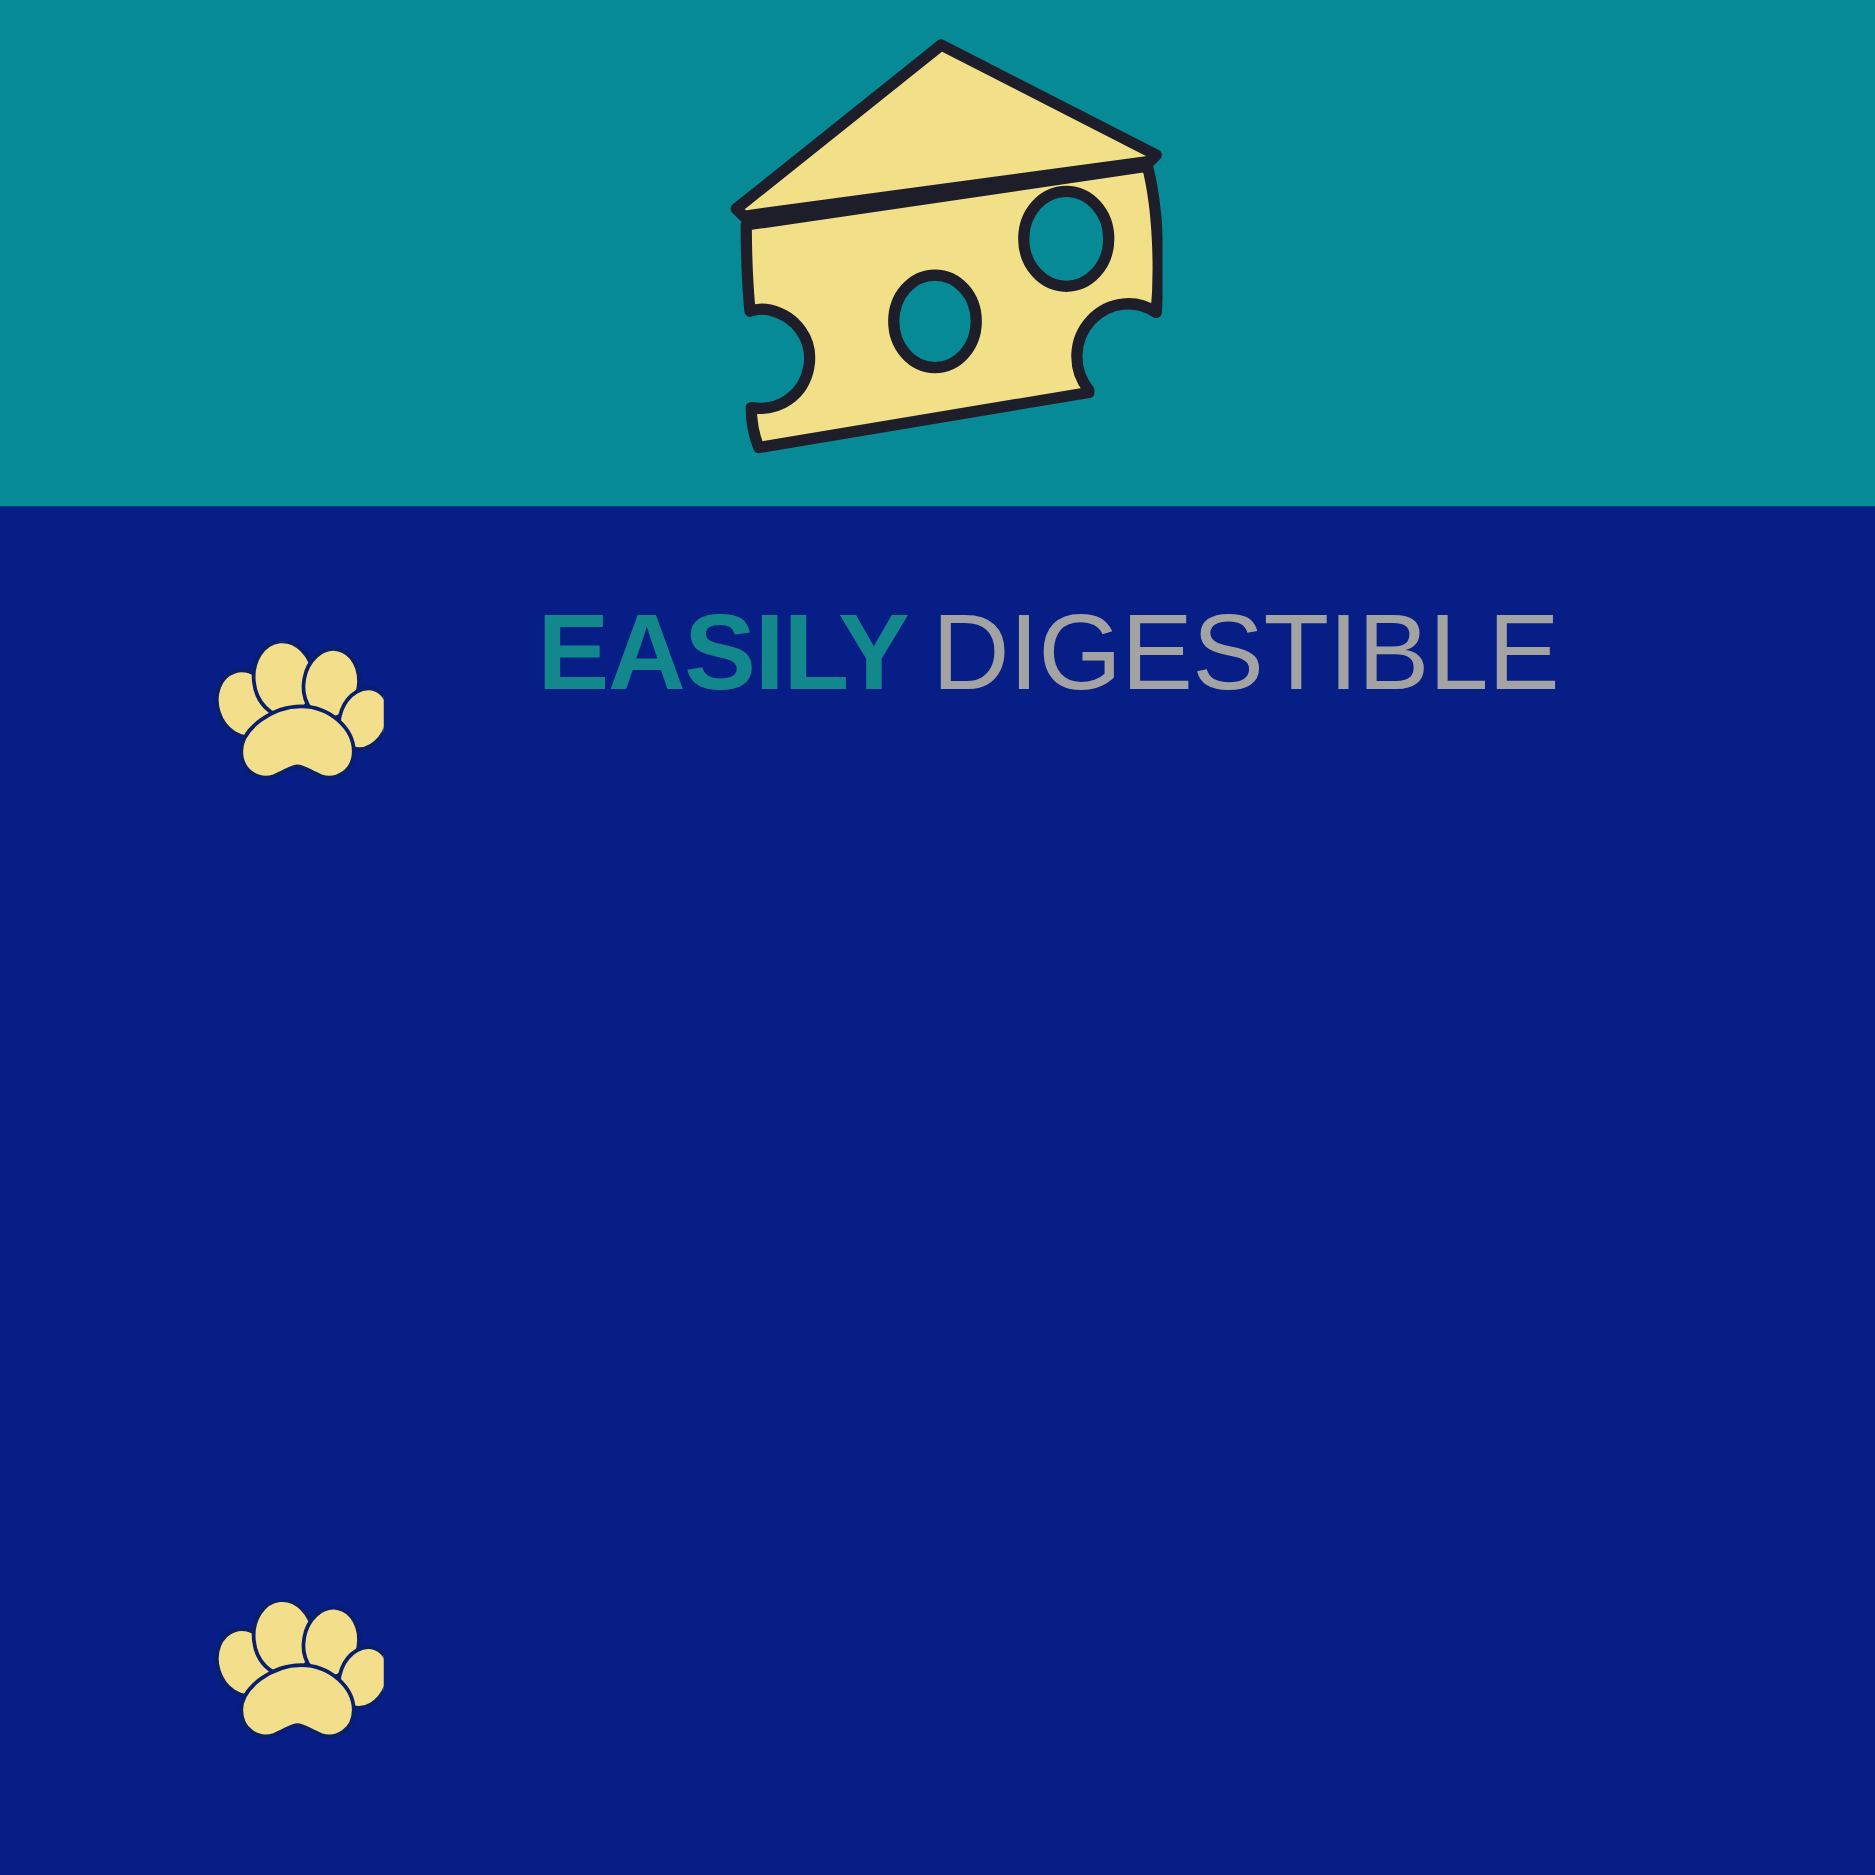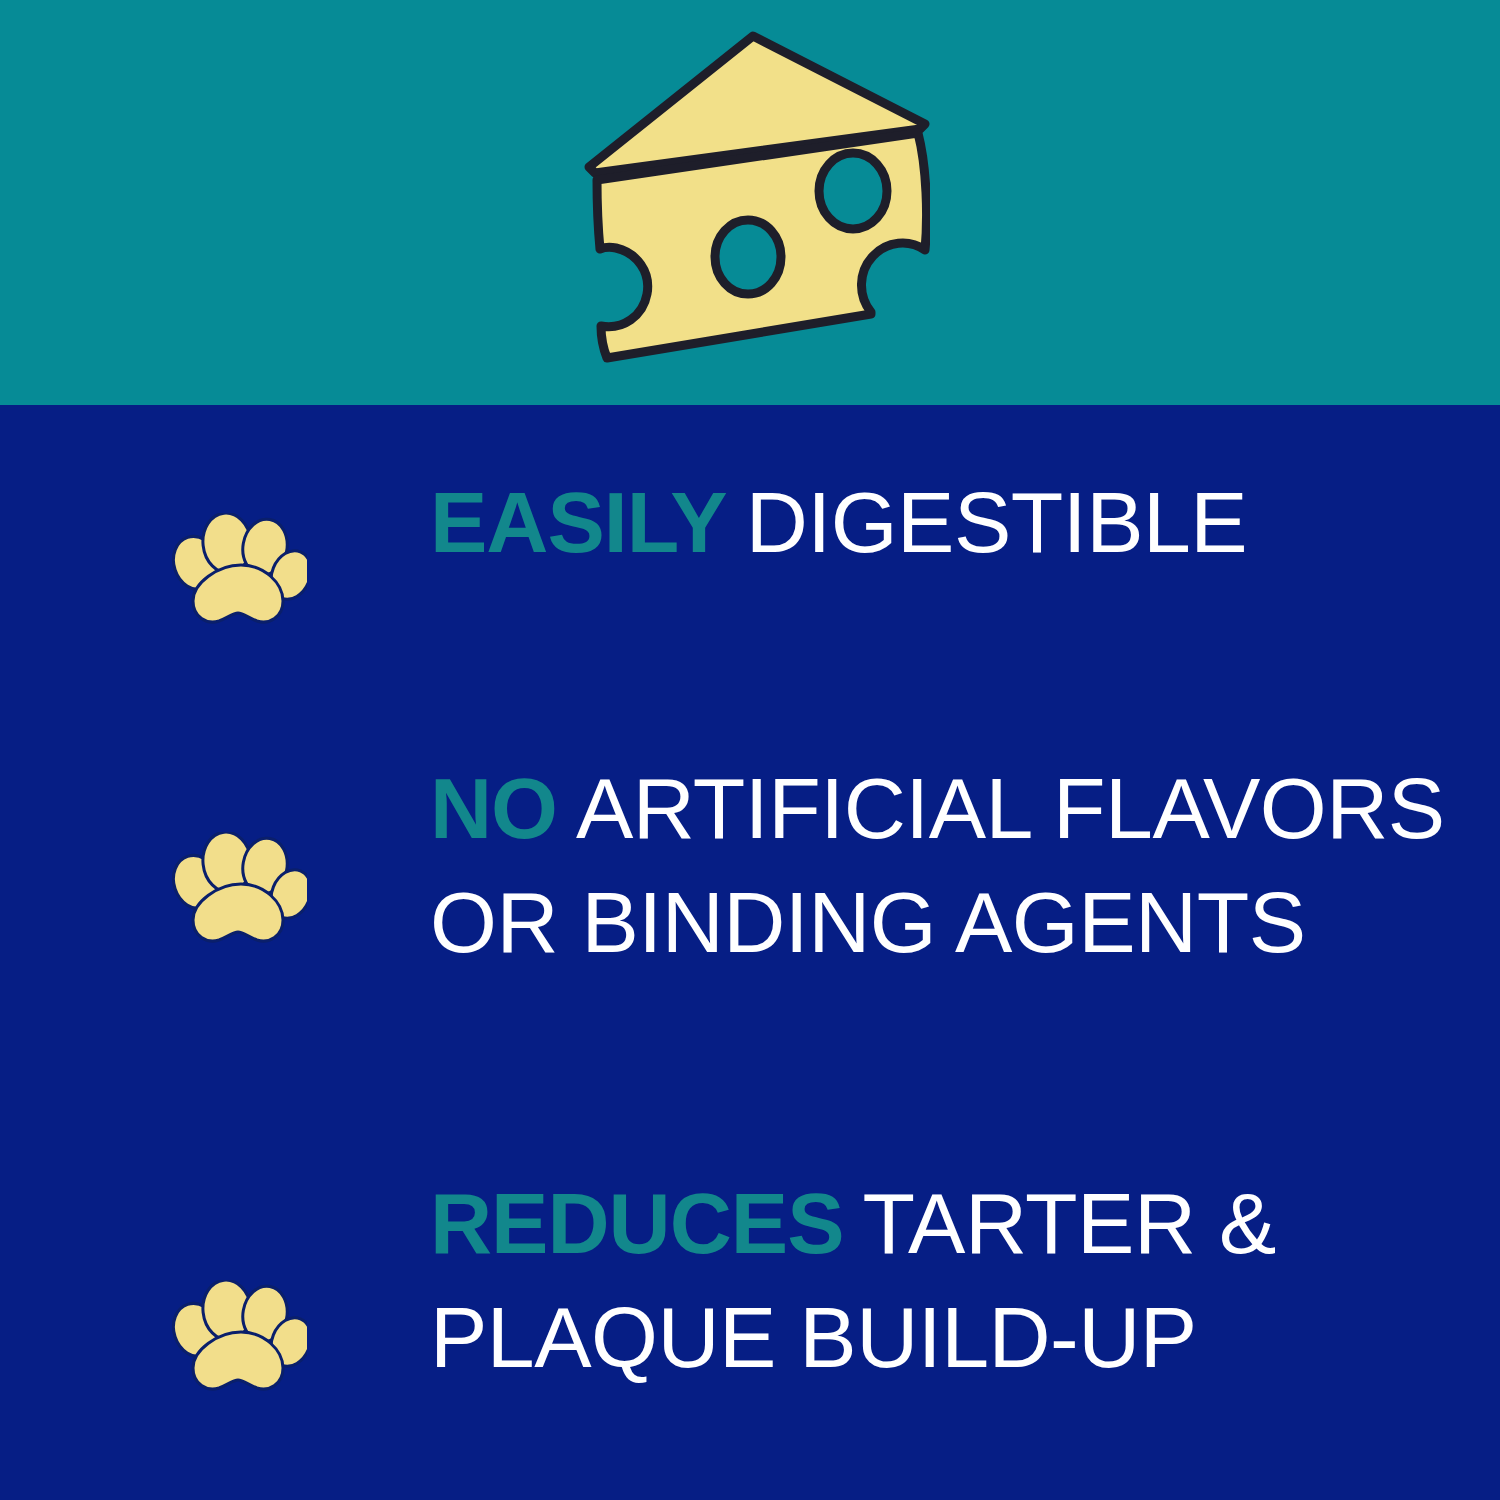--- a/index.html
+++ b/index.html
@@ -95,21 +95,21 @@
   .row-2 .line { font-size: 86px; margin-bottom: 28px; }
 
   .hl {
     color: #12878C;
     font-weight: 700;
     font-stretch: condensed;
     letter-spacing: -1px;
     text-align: right;
   }
   .plain {
-    color: #ffffff;
+    color: #a3a3a3;
     font-weight: 400;
     font-stretch: condensed;
     letter-spacing: -0.5px;
   }
   .line .hl + .plain { margin-left: 0.22em; }
 </style>
 </head>
 <body>
 
 <div class="page">
@@ -163,62 +163,35 @@
                      C 38 112, 24 104, 24 88
                      C 24 70, 49 52, 72 52 Z"></path>
           </g>
         </svg>
       </div>
       <div class="text-cell">
         <div class="line"><span class="hl">EASILY</span><span class="plain">DIGESTIBLE</span></div>
       </div>
     </div>
 
-    <div class="benefit-row row-1">
-      <div class="paw-cell">
-        <svg class="paw-icon" viewBox="0 0 138 120" xmlns="http://www.w3.org/2000/svg">
-          <g fill="#F2DE8B" stroke="#0A1F6B" stroke-width="3">
-            <ellipse cx="27" cy="50" rx="22" ry="27" transform="rotate(-18 27 50)"></ellipse>
-            <ellipse cx="58" cy="30" rx="24" ry="30" transform="rotate(-6 58 30)"></ellipse>
-            <ellipse cx="96" cy="34" rx="22" ry="28" transform="rotate(10 96 34)"></ellipse>
-            <ellipse cx="122" cy="62" rx="19" ry="25" transform="rotate(22 122 62)"></ellipse>
-            <path d="M 72 52
-                     C 95 52, 114 70, 114 88
-                     C 114 104, 100 112, 88 108
-                     C 80 105, 74 100, 69 100
-                     C 64 100, 58 105, 50 108
-                     C 38 112, 24 104, 24 88
-                     C 24 70, 49 52, 72 52 Z"></path>
-          </g>
-        </svg>
-      </div>
-      <div class="text-cell">
-        <div class="line"><span class="hl">NO</span><span class="plain">ARTIFICIAL FLAVORS</span></div>
-        <div class="line"><span class="plain">OR BINDING AGENTS</span></div>
-      </div>
-    </div>
 
     <div class="benefit-row row-2">
       <div class="paw-cell">
         <svg class="paw-icon" viewBox="0 0 138 120" xmlns="http://www.w3.org/2000/svg">
           <g fill="#F2DE8B" stroke="#0A1F6B" stroke-width="3">
             <ellipse cx="27" cy="50" rx="22" ry="27" transform="rotate(-18 27 50)"></ellipse>
             <ellipse cx="58" cy="30" rx="24" ry="30" transform="rotate(-6 58 30)"></ellipse>
             <ellipse cx="96" cy="34" rx="22" ry="28" transform="rotate(10 96 34)"></ellipse>
             <ellipse cx="122" cy="62" rx="19" ry="25" transform="rotate(22 122 62)"></ellipse>
             <path d="M 72 52
                      C 95 52, 114 70, 114 88
                      C 114 104, 100 112, 88 108
                      C 80 105, 74 100, 69 100
                      C 64 100, 58 105, 50 108
                      C 38 112, 24 104, 24 88
                      C 24 70, 49 52, 72 52 Z"></path>
           </g>
         </svg>
       </div>
-      <div class="text-cell">
-        <div class="line"><span class="hl">REDUCES</span><span class="plain">TARTER &amp;</span></div>
-        <div class="line"><span class="plain">PLAQUE BUILD-UP</span></div>
-      </div>
     </div>
 
   </div>
 </div>
 
 </body></html>

